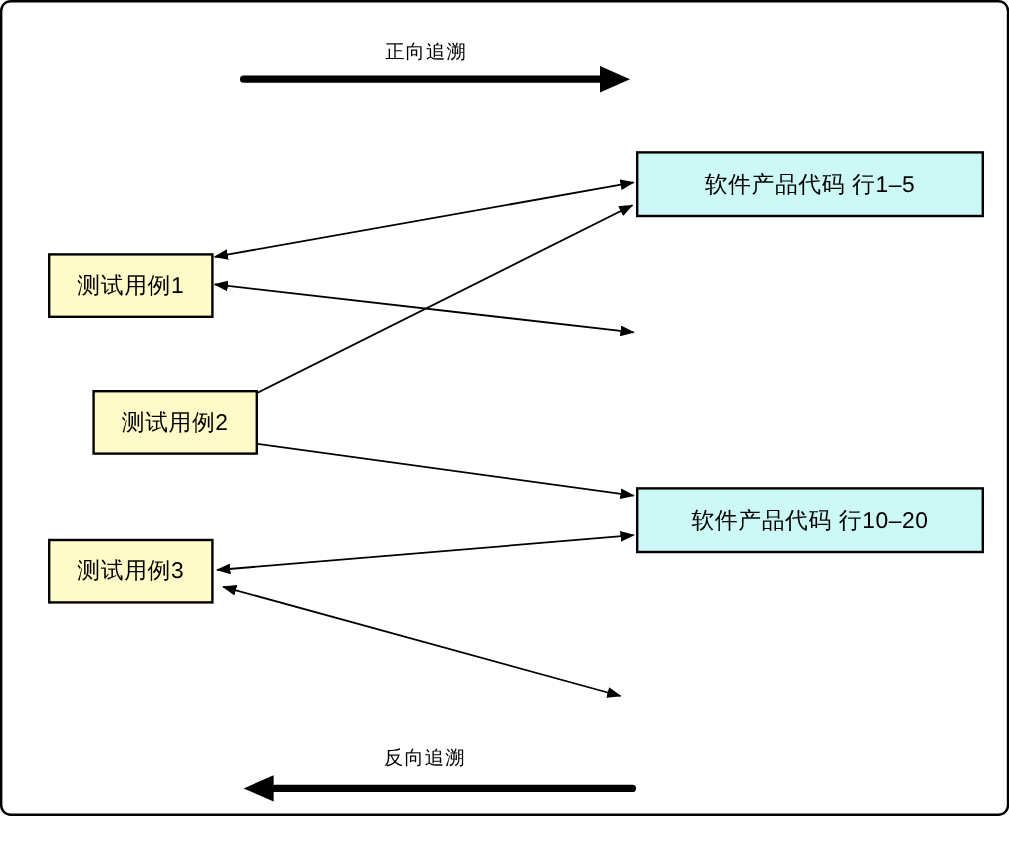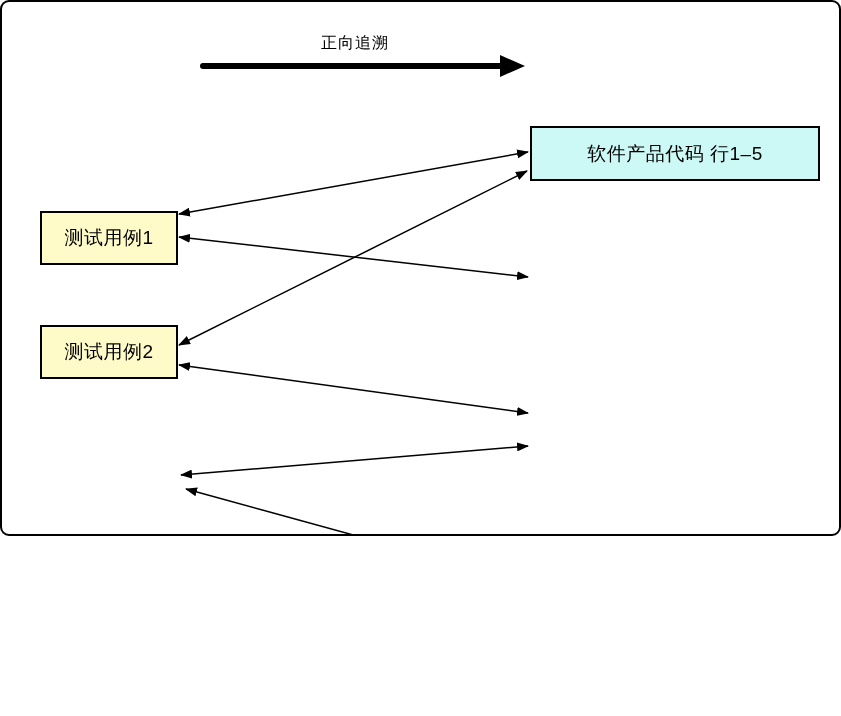--- a/index.html
+++ b/index.html
@@ -1,20 +1,20 @@
 <!DOCTYPE html>
 <html style="--tc-fill: #FFFBC8; --cb-fill: #CCF8F5; --border-color: #000000; --arrow-color: #000000;"><head>
 <meta charset="utf-8">
 <style>
   html, body { margin: 0; padding: 0; background: #fff; }
   body { font-family: "Liberation Sans", "DejaVu Sans", sans-serif; }
   .canvas {
     position: relative;
     width: 841px;
-    height: 536px;
+    height: 680px;
     box-sizing: border-box;
     background: #ffffff;
     border: 2px solid var(--border-color, #000);
     border-radius: 9px;
     overflow: hidden;
   }
   svg.layer {
     position: absolute;
     left: 0; top: 0;
     width: 841px; height: 716px;
@@ -92,24 +92,27 @@
         <line x1="177" y1="235" x2="526" y2="275" class="edge" marker-start="url(#ah)" marker-end="url(#ah)"></line>
         <line x1="177" y1="343" x2="525" y2="169" class="edge" marker-start="url(#ah)" marker-end="url(#ah)"></line>
         <line x1="177" y1="363" x2="526" y2="411" class="edge" marker-start="url(#ah)" marker-end="url(#ah)"></line>
         <line x1="179" y1="473" x2="526" y2="444" class="edge" marker-start="url(#ah)" marker-end="url(#ah)"></line>
         <line x1="184" y1="487" x2="515" y2="578" class="edge" marker-start="url(#ah)" marker-end="url(#ah)"></line>
       </g>
   </svg>
 
   <div class="flow-label" style="left:273px; top:31px;">正向追溯</div>
 
+  <div class="flow-label" style="left:272px; top:620px;">反向追溯</div>
 
   <div class="node test-case" style="top:209px;">测试用例1</div>
 
-  <div class="node test-case" style="top:323px;">测试用例2</div>
+  <div class="node test-case" style="top:323px;margin-left:37px;">测试用例2</div>
 
+  <div class="node test-case" style="top:447px;">测试用例3</div>
 
   <div class="node code-block" style="top:124px;">软件产品代码 行1–5</div>
 
 
+  <div class="node code-block" style="top:404px;">软件产品代码 行10–20</div>
 
 
 </div>
 
 </body></html>

